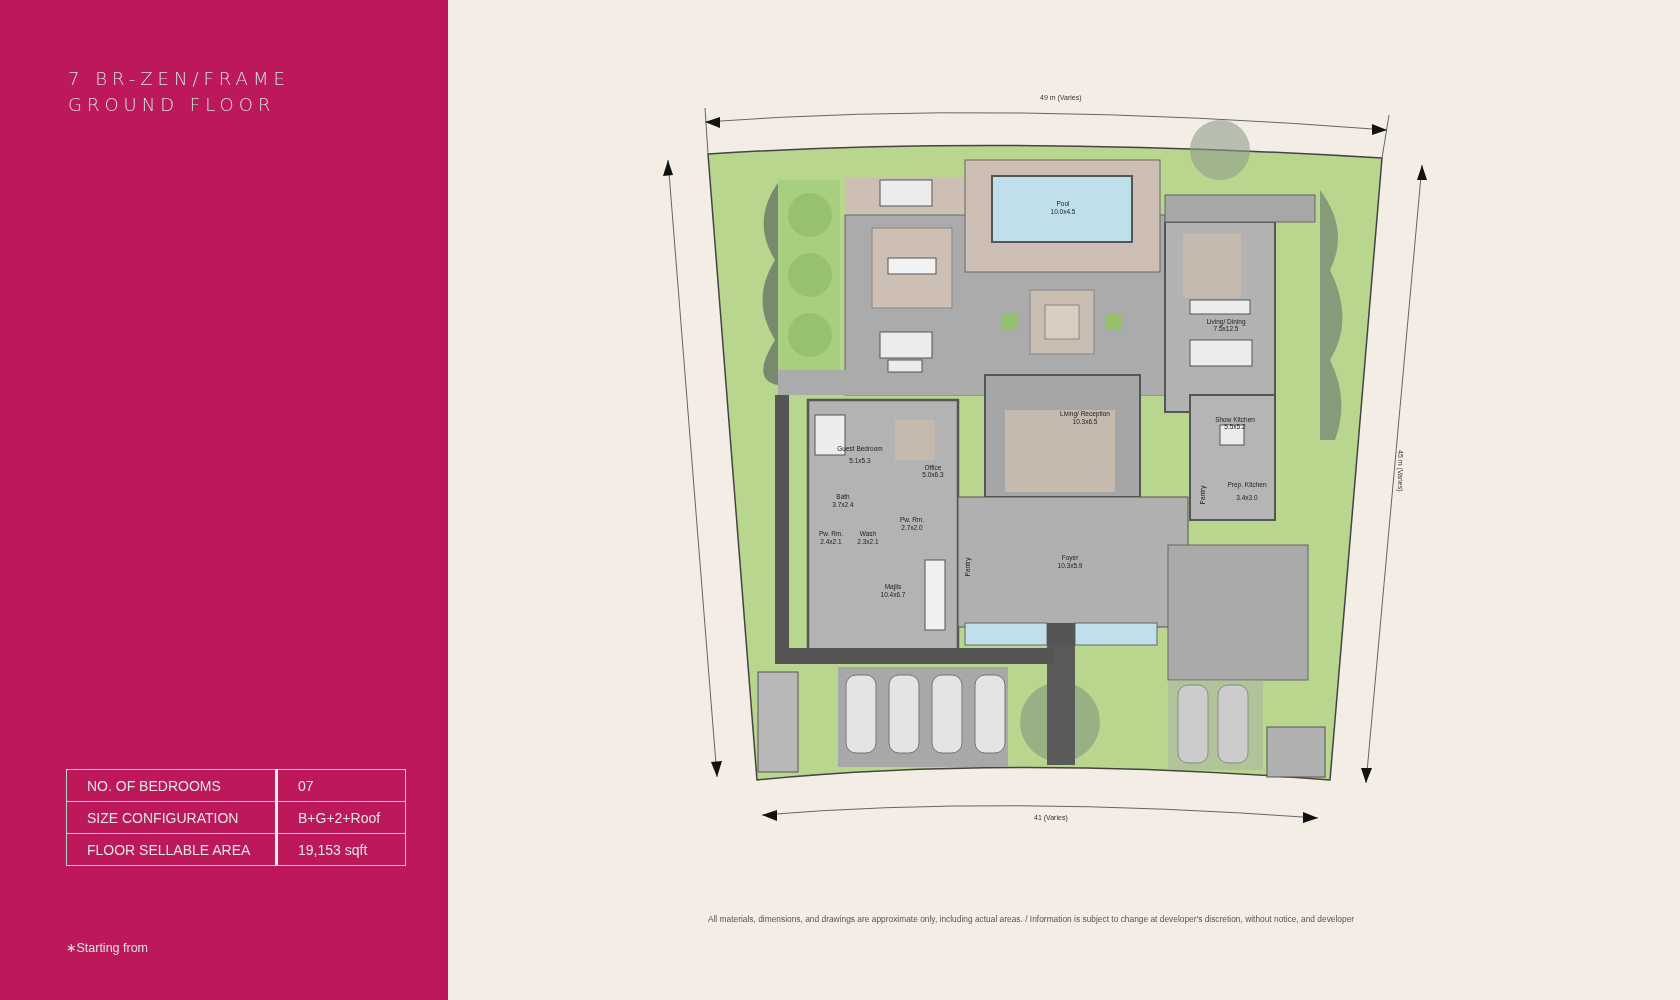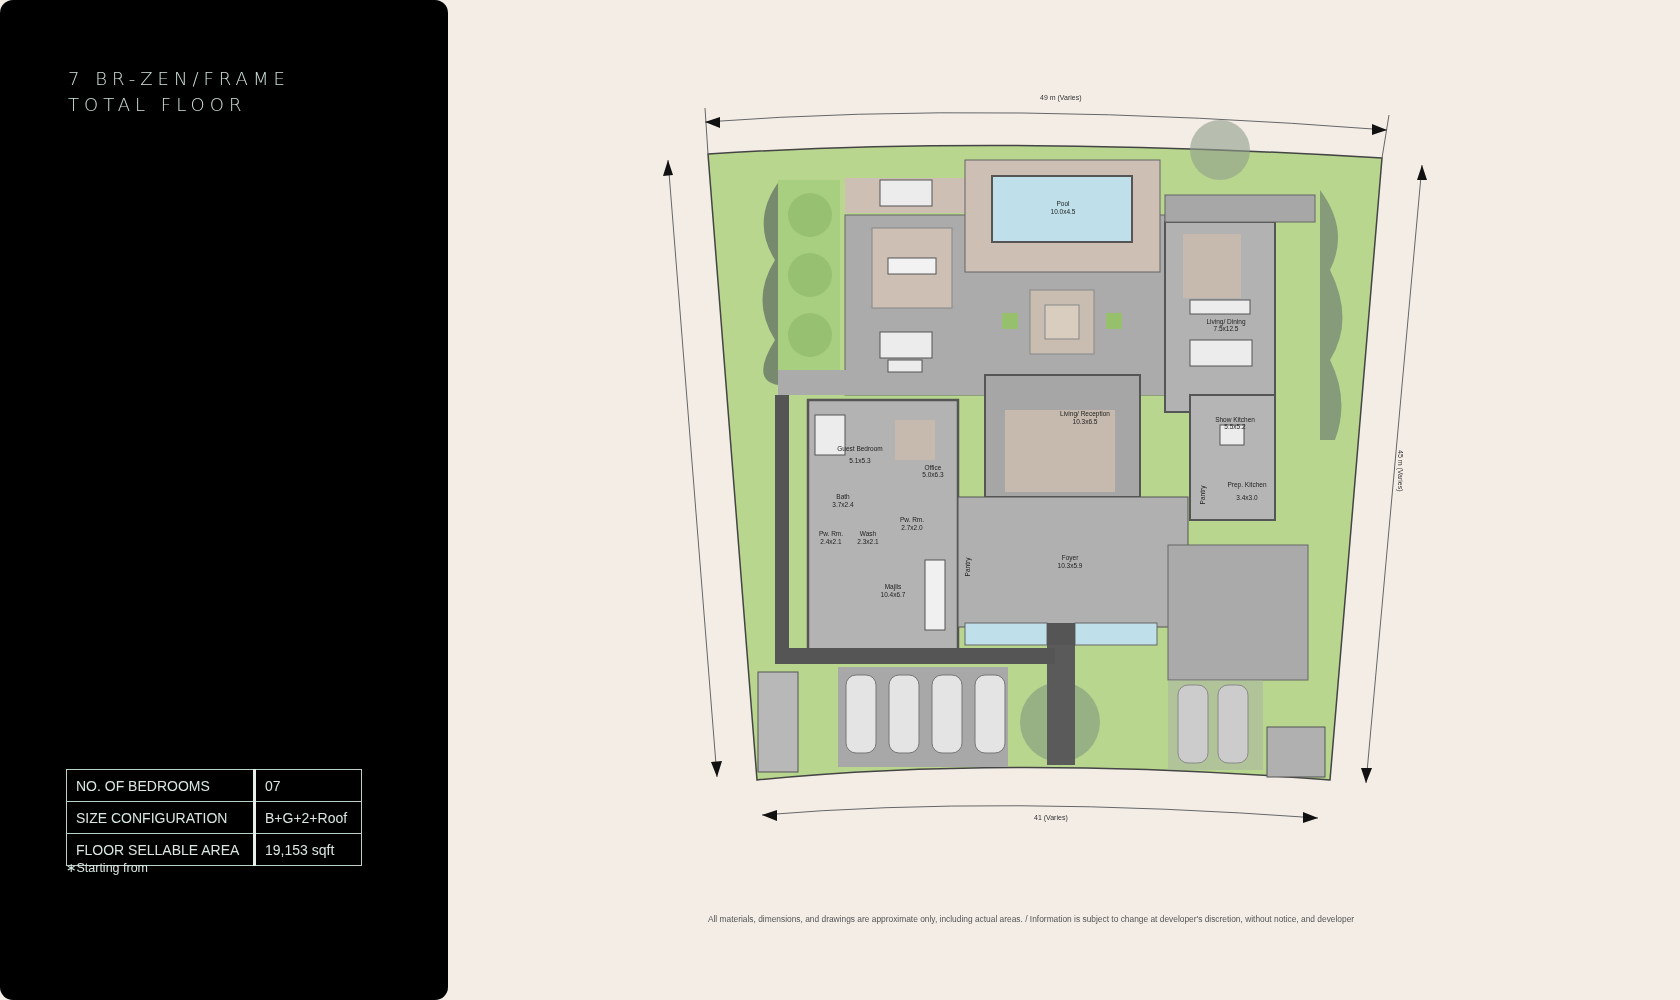--- a/index.html
+++ b/index.html
@@ -1,36 +1,36 @@
 <!DOCTYPE html>
 <html><head>
 <meta charset="utf-8">
 <style>
   html, body { margin:0; padding:0; }
   body { width:1680px; height:1000px; position:relative; overflow:hidden; background:#f3ede6; font-family:"Liberation Sans", sans-serif; }
-  .sidebar { position:absolute; left:0; top:0; width:448px; height:1000px; background:#000000;border-radius:13px; }
+  .sidebar { position:absolute; left:0; top:0; width:448px; height:1000px; background:#be185d; }
   .title { position:absolute; left:68px; top:66px; color:#cfe3da; font-size:18px; letter-spacing:5px; line-height:26px; font-family:"DejaVu Sans", sans-serif; font-weight:300; }
   .spec-table { position:absolute; left:66px; top:769px; border-collapse:collapse; color:#d8e7e0; font-size:14px; }
-  .spec-table td { border:1.5px solid #b9d0c6; height:31px; padding:0 9px; }
+  .spec-table td { border:1.5px solid #b9d0c6; height:31px; padding:0 20px; }
   .spec-table td.k { width:168px; border-right:3px solid #e7efe9; }
   .spec-table td.v { width:87px;margin-left:40px; }
-  .note { position:absolute; left:66px; top:860px; color:#d8e7e0; font-size:12.5px; }
+  .note { position:absolute; left:66px; top:940px; color:#d8e7e0; font-size:12.5px; }
   .main { position:absolute; left:448px; top:0; width:1232px; height:1000px; }
   .disclaimer { position:absolute; left:188px; top:913px; width:790px; text-align:center; font-size:8.4px; color:#555; line-height:12px; }
   .plan { position:absolute; left:0; top:0; }
   .dimlabel { font-family:"Liberation Sans", sans-serif; font-size:7px; fill:#333; }
   .roomlabel { font-family:"Liberation Sans", sans-serif; font-size:6.5px; fill:#222; text-anchor:middle; }
 </style>
 </head>
 <body>
 
 <div class="sidebar">
   <div class="title">
     <div>7 BR-ZEN/FRAME</div>
-    <div>TOTAL FLOOR</div>
+    <div>GROUND FLOOR</div>
   </div>
   <table class="spec-table">
     <tbody>
         <tr>
           <td class="k">NO. OF BEDROOMS</td>
           <td class="v">07</td>
         </tr>
     <tr>
           <td class="k">SIZE CONFIGURATION</td>
           <td class="v">B+G+2+Roof</td>

